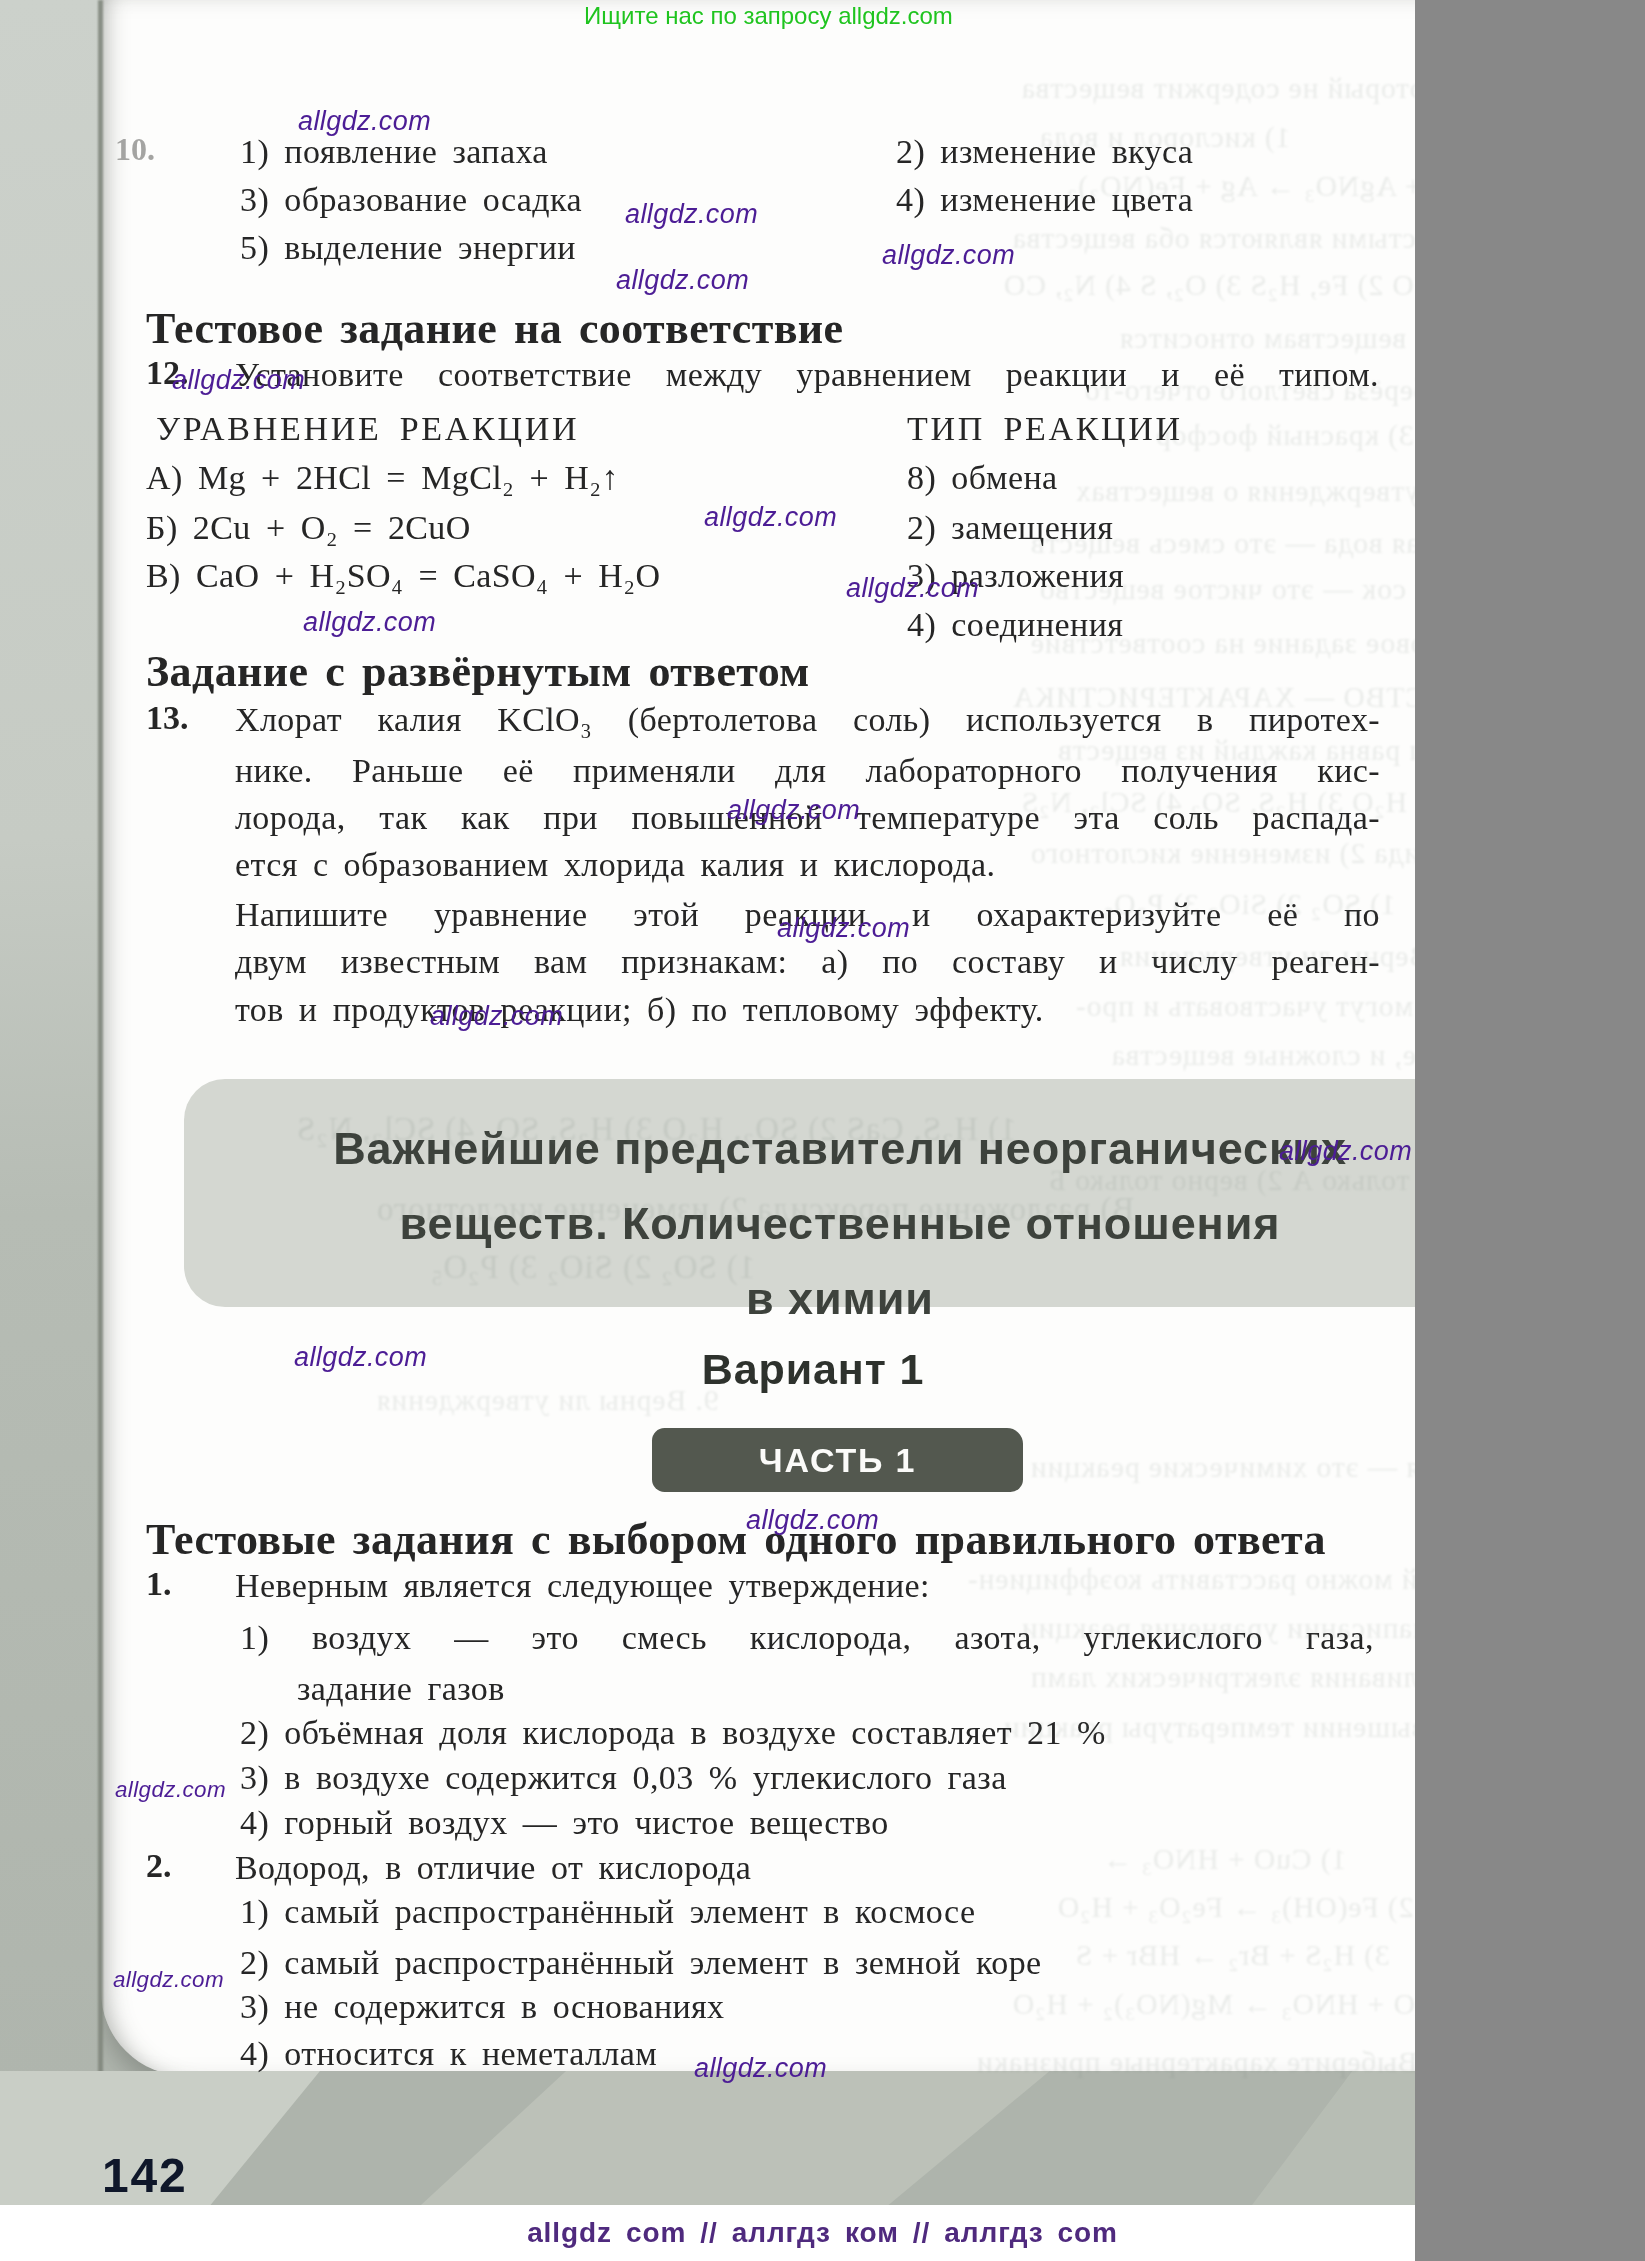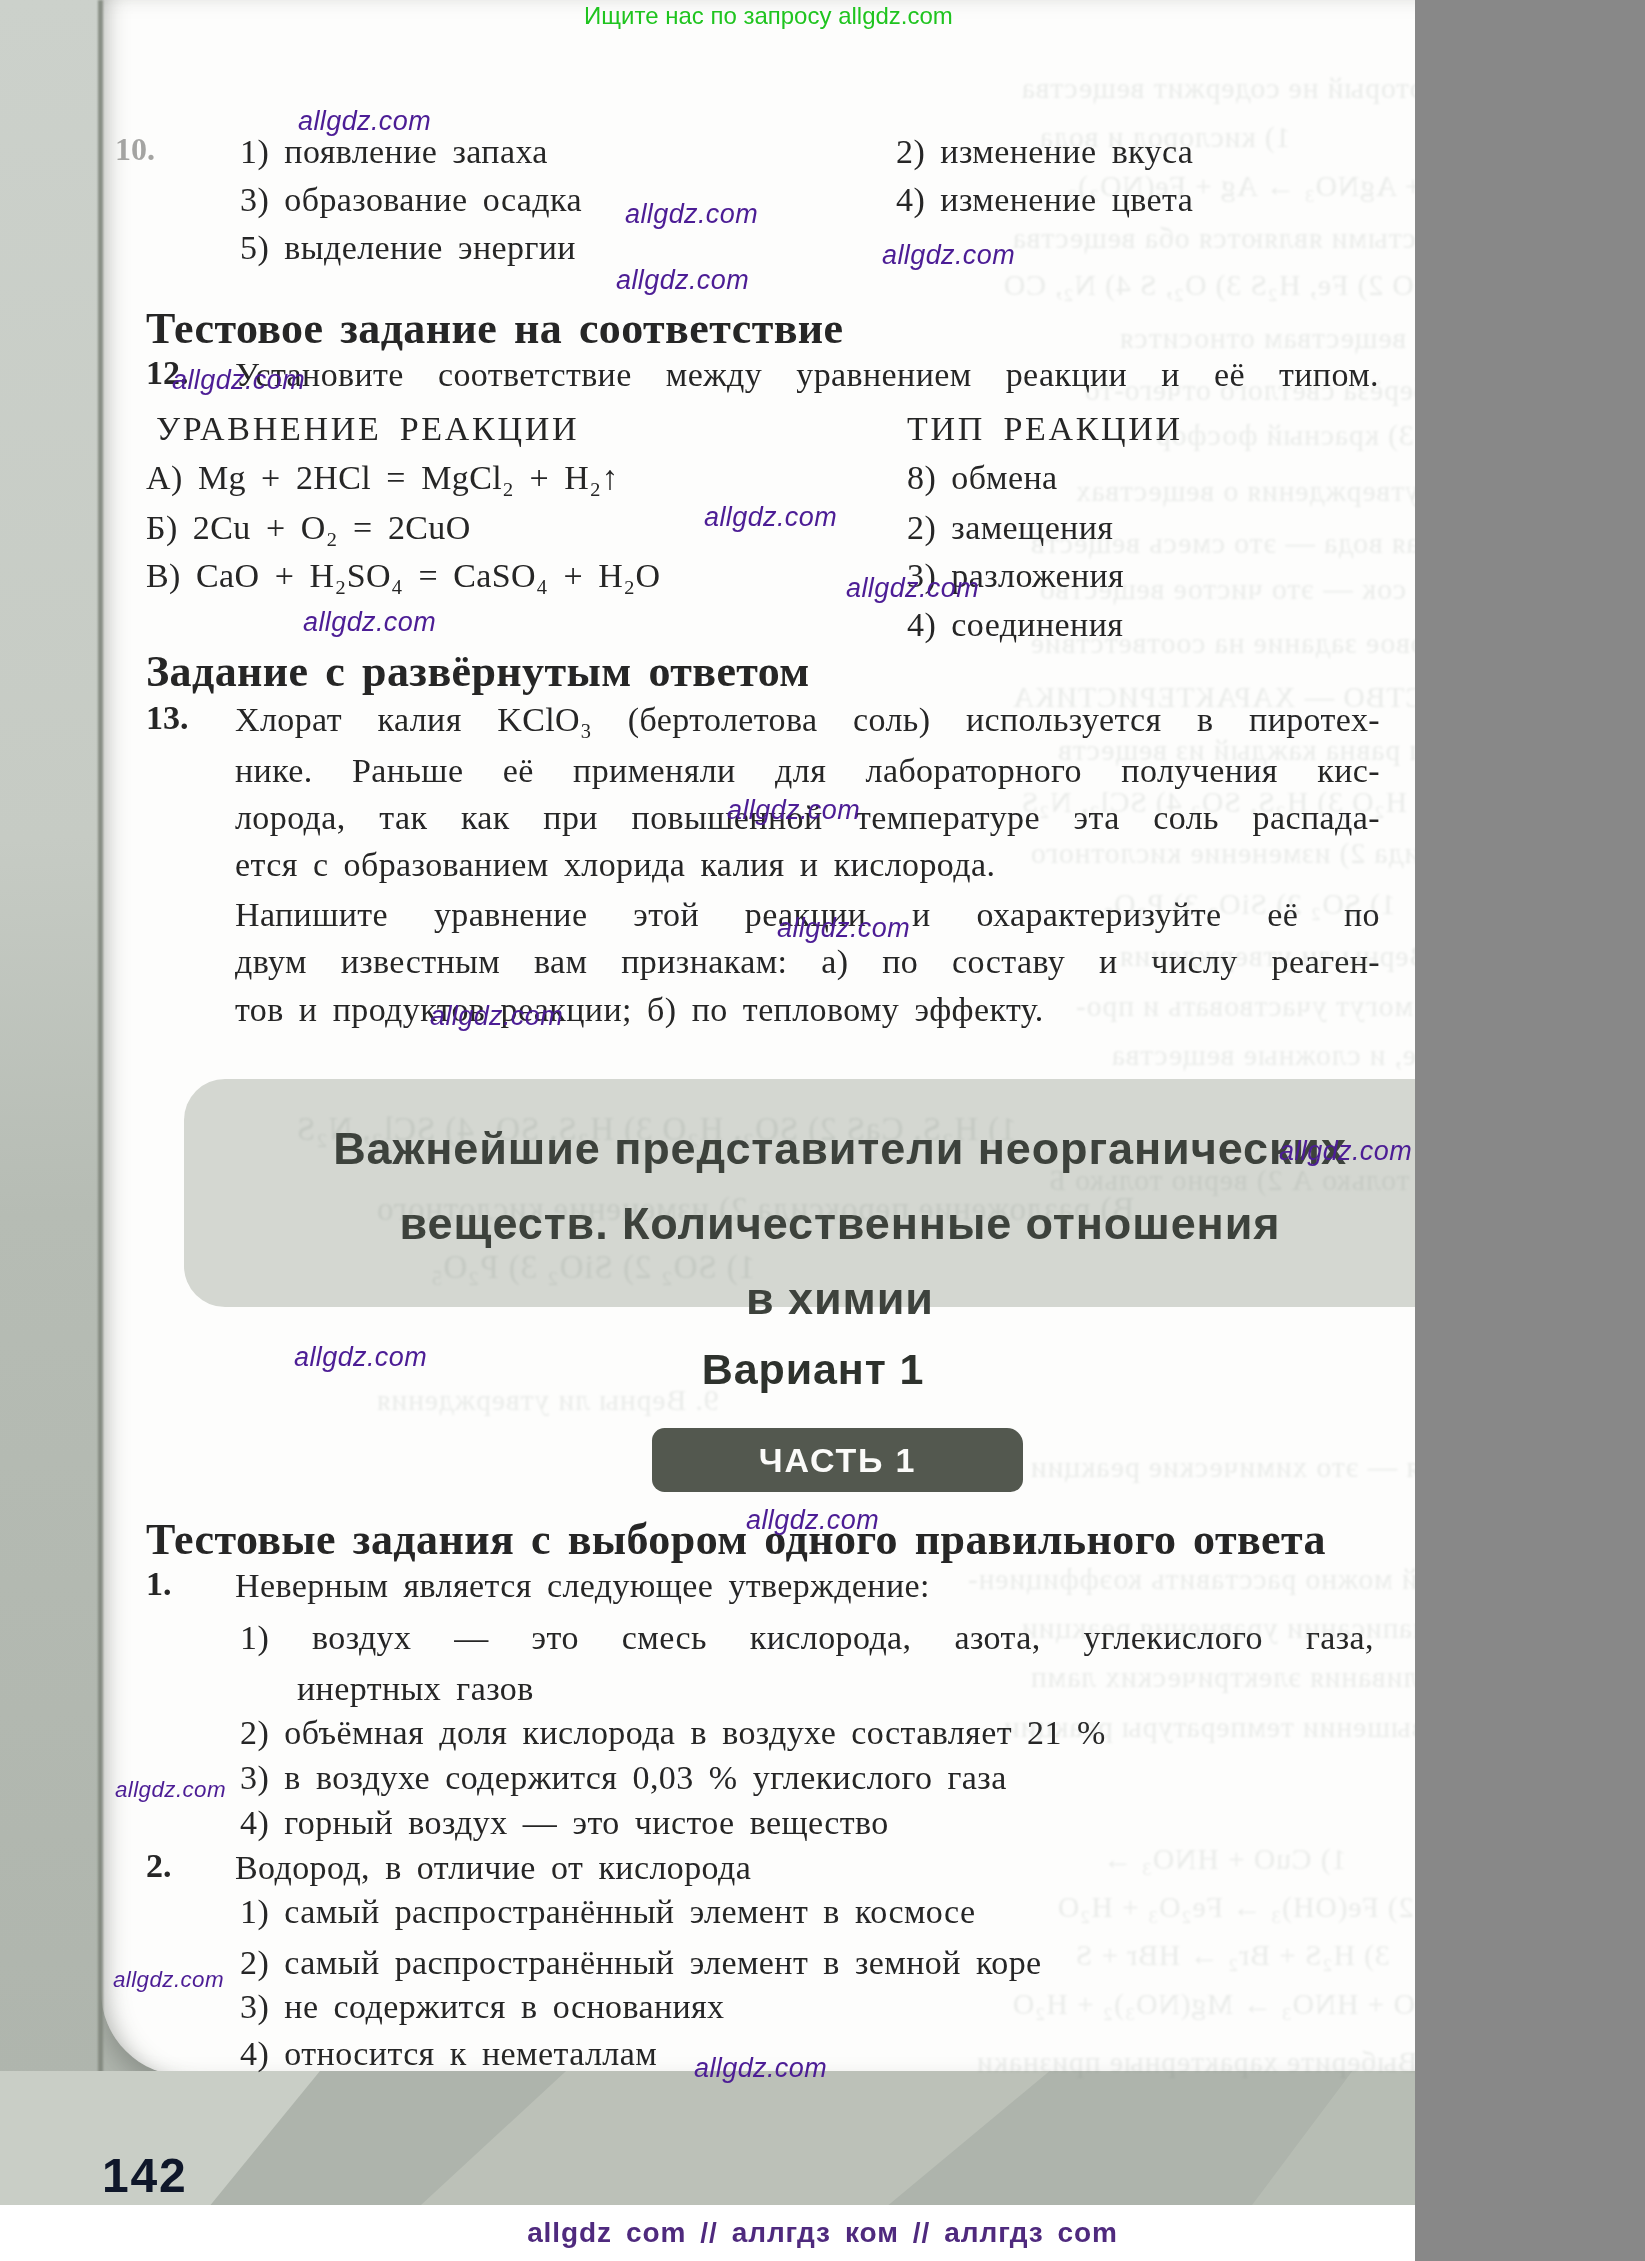--- a/index.html
+++ b/index.html
@@ -165,21 +165,21 @@
   </div>
 
   <div class="variant-title">Вариант 1</div>
   <div class="part-badge">ЧАСТЬ 1</div>
 
   <div class="h" style="left:146px;top:1514px">Тестовые задания с выбором одного правильного ответа</div>
 
   <div class="num" style="left:146px;top:1565px">1.</div>
   <div class="t" style="left:235px;top:1565px">Неверным является следующее утверждение:</div>
   <div class="t j" style="left:240px;top:1617px;width:1134px">1) воздух — это смесь кислорода, азота, углекислого газа,</div>
-  <div class="t" style="left:297px;top:1668px">инертных газов</div>
+  <div class="t" style="left:297px;top:1668px">задание газов</div>
   <div class="t" style="left:240px;top:1712px">2) объёмная доля кислорода в воздухе составляет 21 %</div>
   <div class="t" style="left:240px;top:1757px">3) в воздухе содержится 0,03 % углекислого газа</div>
   <div class="t" style="left:240px;top:1802px">4) горный воздух — это чистое вещество</div>
 
   <div class="num" style="left:146px;top:1847px">2.</div>
   <div class="t" style="left:235px;top:1847px">Водород, в отличие от кислорода</div>
   <div class="t" style="left:240px;top:1891px">1) самый распространённый элемент в космосе</div>
   <div class="t" style="left:240px;top:1942px">2) самый распространённый элемент в земной коре</div>
   <div class="t" style="left:240px;top:1986px">3) не содержится в основаниях</div>
   <div class="t" style="left:240px;top:2033px">4) относится к неметаллам</div>

